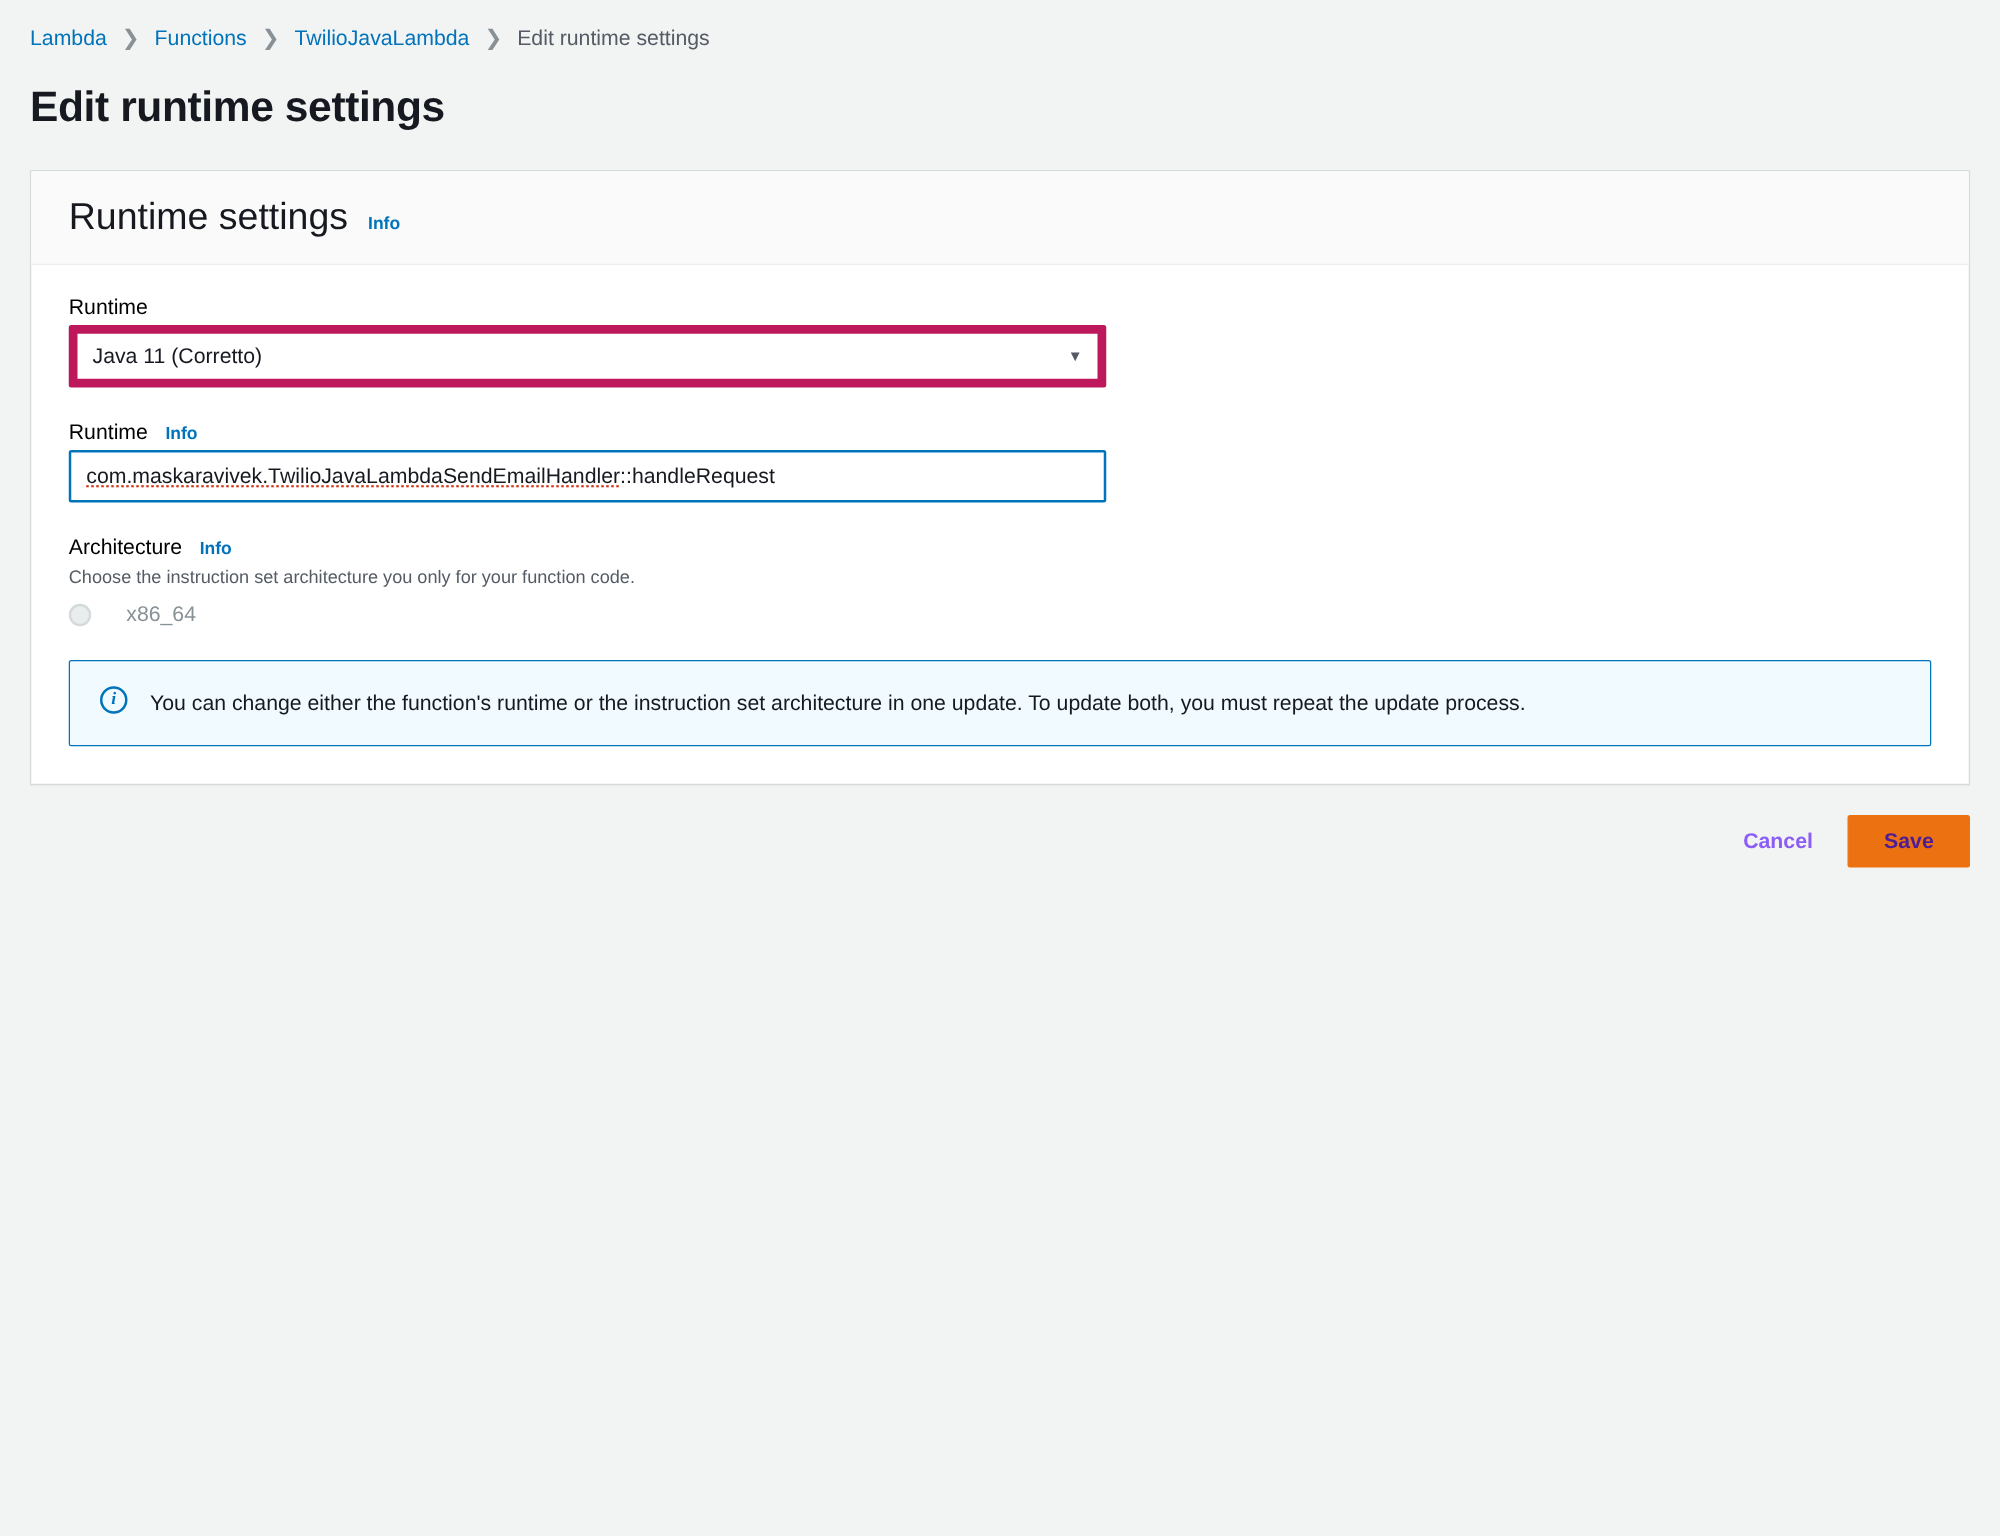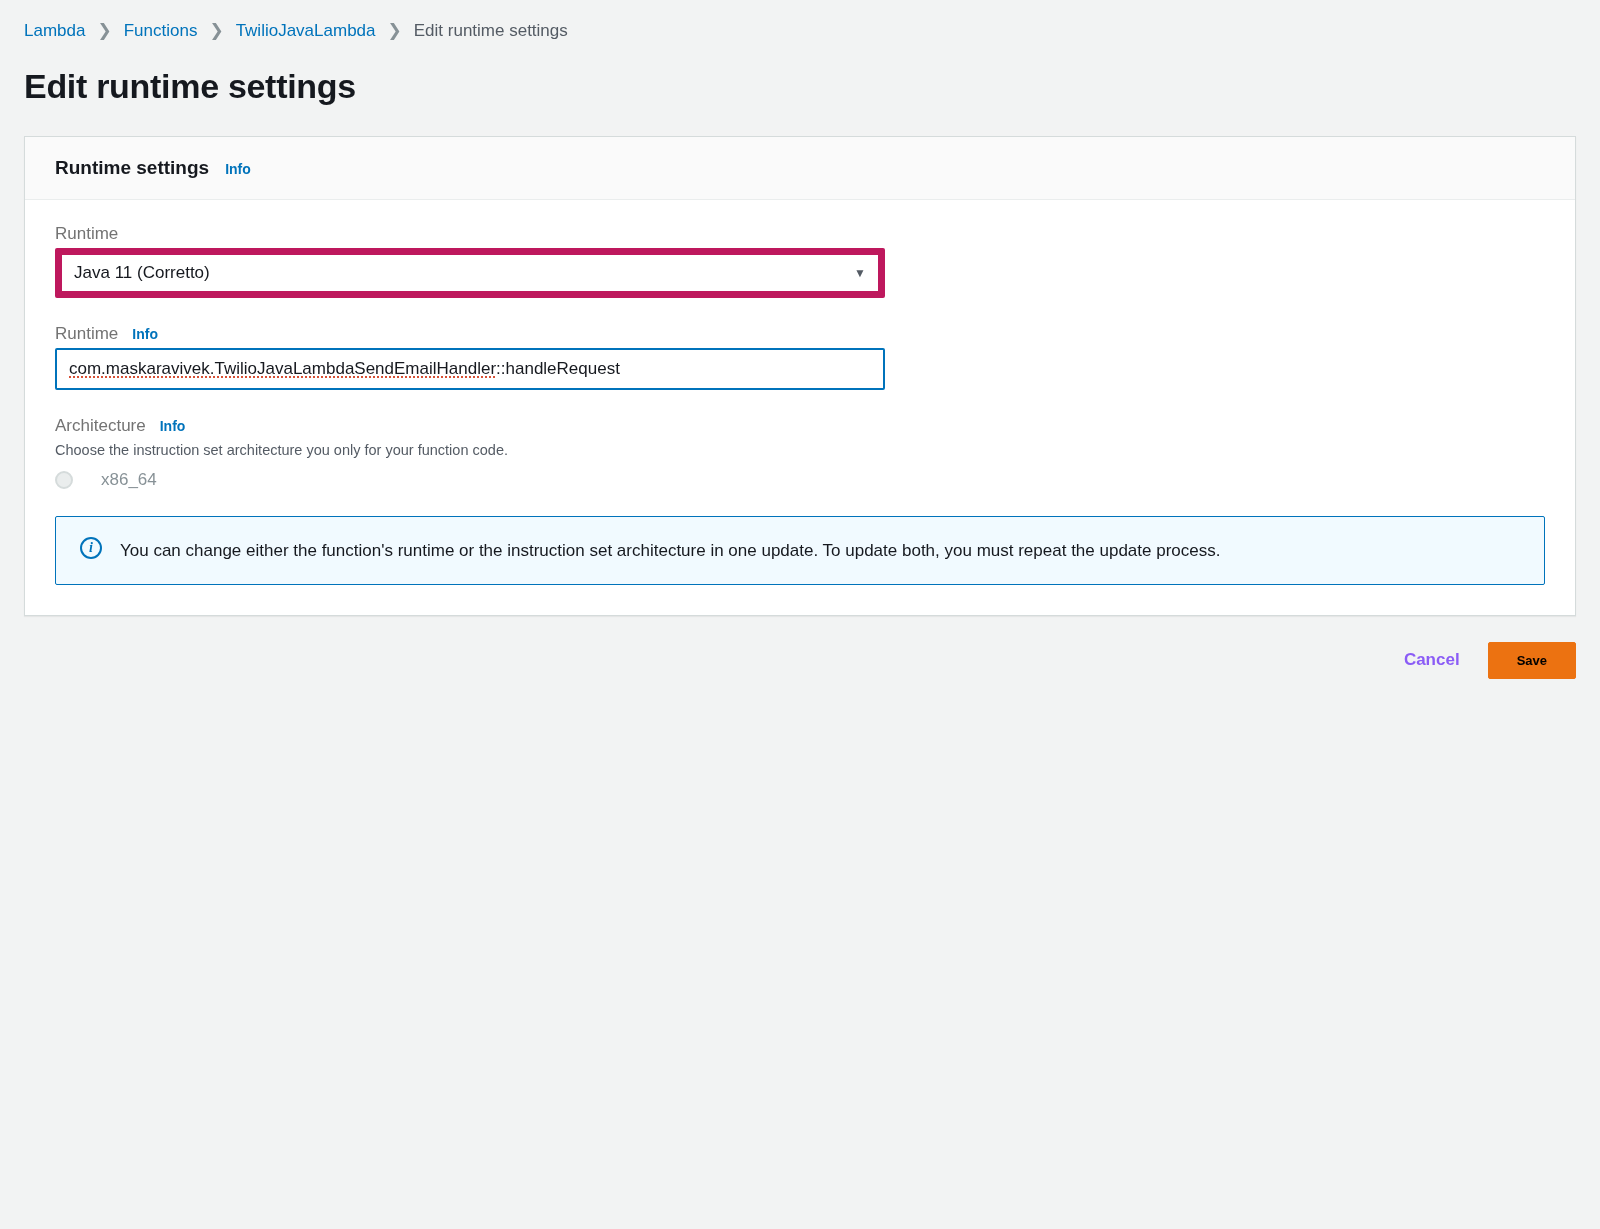--- a/index.html
+++ b/index.html
@@ -24,26 +24,26 @@
   h1.page-title { font-size: 34px; font-weight: 700; margin-bottom: 30px; letter-spacing: -0.3px; }
   .panel { background: #fff; border: 1px solid #d5dbdb; box-shadow: 0 1px 1px rgba(0,0,0,0.05);}
   .panel-header {
     padding: 20px 30px;
     border-bottom: 1px solid #eaeded;
     display: flex;
     align-items: baseline;
     gap: 16px;
     background: #fafafa;
   }
-  .panel-header h2 { font-size: 19px; font-weight: 700; }
+  .panel-header h2 { font-size: 30px; font-weight: 400; }
   .info-link { color: #0073bb; font-size: 14px; font-weight: 700; cursor: pointer; }
   .panel-body { padding: 24px 30px 30px 30px; }
   .field { margin-bottom: 26px; }
   .field-label-row { display: flex; align-items: baseline; gap: 14px; margin-bottom: 4px; }
-  .field-label { font-size: 17px; font-weight: 400; color: #737373; }
+  .field-label { font-size: 17px; font-weight: 400; color: #000000; }
   .field-desc { font-size: 14.5px; color: #545b64; margin-bottom: 10px; line-height: 1.4; }
   .select-wrap {
     position: relative; width: 70%; max-width: 830px;
   }
   .select-display {
     border: 7px solid #be185d; background: #fff; padding: 8px 12px;
     font-size: 17px; display: flex; justify-content: space-between;
     align-items: center; cursor: pointer; border-radius: 2px;
   }
   .caret { color: #545b64; font-size: 12px; }
@@ -82,22 +82,22 @@
   .alert-text { font-size: 17px; line-height: 1.6; color: #16191f; }
   .actions {
     display: flex; justify-content: flex-end; gap: 14px; margin-top: 24px;
     align-items: center;
   }
   .btn-cancel {
     background: transparent; border: none; font-size: 17px; color: #8b5cf6;
     font-weight: 700; cursor: pointer; padding: 10px 14px;
   }
   .btn-save {
-    background: #ec7211; border: 1px solid #ec7211; color: #000000;
-    font-size: 13px; font-weight: 700; padding: 10px 28px; cursor: pointer;
+    background: #ec7211; border: 1px solid #ec7211; color: #4c1d95;
+    font-size: 17px; font-weight: 700; padding: 10px 28px; cursor: pointer;
     border-radius: 2px;
   }
 </style>
 </head>
 <body>
 
 <nav class="breadcrumb">
   <a>Lambda</a>
   <span class="sep">❯</span>
   <a>Functions</a>

